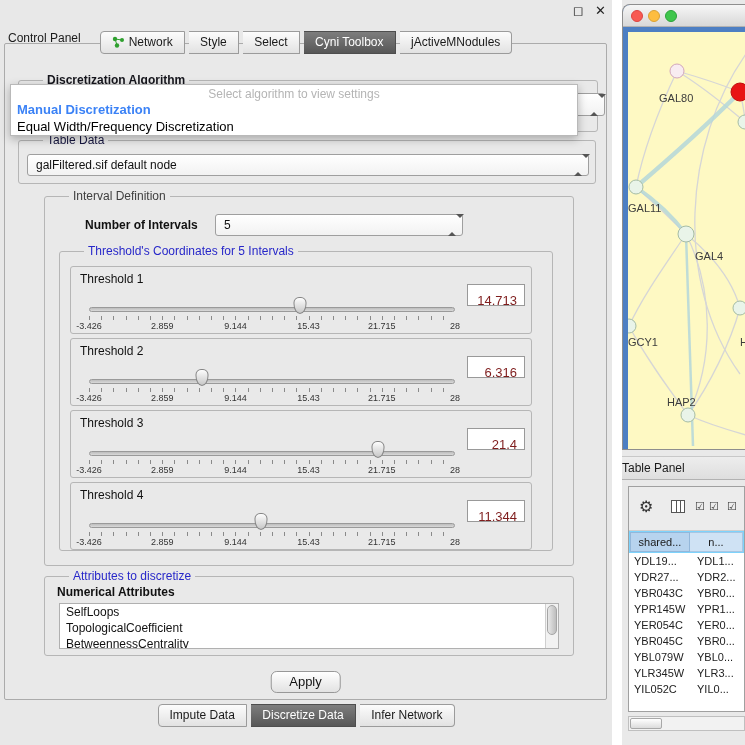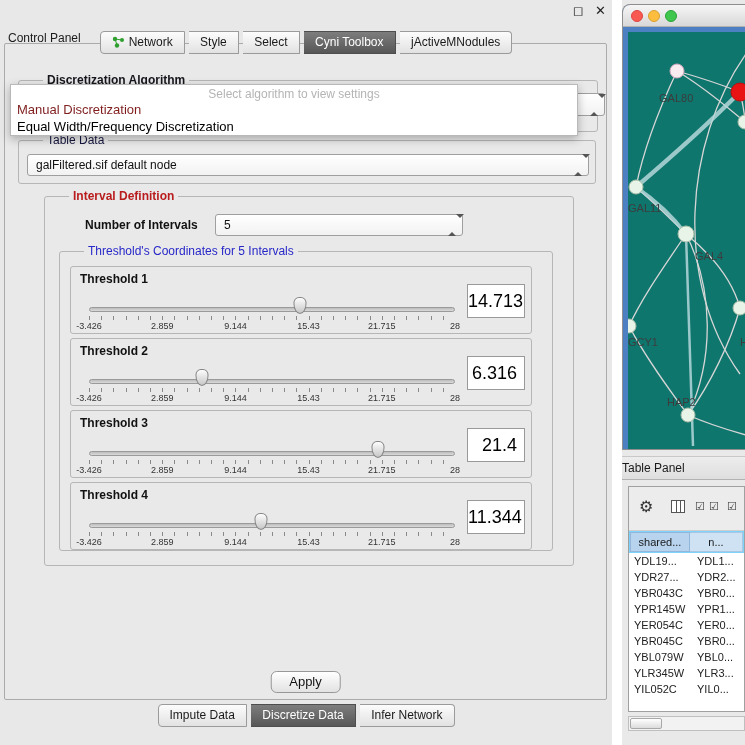--- a/index.html
+++ b/index.html
@@ -19,44 +19,44 @@
   .tab.first { border-left:1px solid #9b9b9b; border-radius:4px 0 0 4px; }
   .tab.last { border-radius:0 4px 4px 0;text-align:right; }
   .tab.selected { background:linear-gradient(#7d7d7d,#575757); color:#fff; border-color:#4e4e4e; }
   .tab .net-ico { display:inline-block; vertical-align:-2px; margin-right:4px; }
 
   .content-panel { position:absolute; left:4px; top:43px; width:603px; height:657px;
                    background:#e9e9e9; border:1px solid #ababab; border-radius:2px; }
 
   .group { position:absolute; border:1px solid #b6b6b6; border-radius:3px; }
   .gtitle { position:absolute; top:-8px; left:24px; background:#e9e9e9; padding:0 4px; font-size:12px; white-space:nowrap; }
-  .green-t { color:#b91c1c;font-weight:bold; }
+  .green-t { color:#404040; }
   .blue-t { color:#2727c9; }
   .dark-t { color:#16161d; font-weight:bold; }
 
   .combo { position:absolute; background:linear-gradient(#ffffff,#f2f2f2); border:1px solid #9f9f9f;
            border-radius:3px; font-size:12px; color:#111; }
   .combo .ctext { position:absolute; left:8px; top:50%; transform:translateY(-50%); white-space:nowrap; }
   .stepper { position:absolute; right:4px; top:50%; transform:translateY(-50%); width:10px; }
   .stepper .up { width:0; height:0; border-left:4px solid transparent; border-right:4px solid transparent;
                  border-bottom:4px solid #555; margin:0 auto 2px auto; }
   .stepper .down { width:0; height:0; border-left:4px solid transparent; border-right:4px solid transparent;
                    border-top:4px solid #555; margin:0 auto; }
 
   .popup { position:absolute; left:10px; top:84px; width:568px; height:52px; background:#fff;
            border:1px solid #b9b9b9; box-shadow:0 3px 9px rgba(0,0,0,0.28); z-index:30; }
   .popup .ph { position:absolute; top:2px; left:0; width:100%; text-align:center; color:#b4b4b4; font-size:12px; }
-  .popup .op1 { position:absolute; top:17px; left:6px; font-size:13px; font-weight:normal; color:#7f1d1d; }
+  .popup .op1 { position:absolute; top:17px; left:6px; font-size:13px; font-weight:bold; color:#3b82f6; }
   .popup .op2 { position:absolute; top:34px; left:6px; font-size:13px; color:#000; }
 
   
   .tbox { position:absolute; left:10px; width:462px; height:68px; border:1px solid #b6b6b6; border-radius:3px; background:#e9e9e9; }
-  .tlabel { position:absolute; left:9px; top:5px; font-size:12px; font-weight:bold; color:#111; }
-  .tvalue { position:absolute; left:396px; top:17px; width:58px; height:34px; background:#fff;
-            border:1px solid #999; font-size:18px; color:#000000; line-height:32px; text-align:right; padding-right:7px; }
+  .tlabel { position:absolute; left:9px; top:5px; font-size:12px; font-weight:normal; color:#111; }
+  .tvalue { position:absolute; left:396px; top:17px; width:58px; height:22px; background:#fff;
+            border:1px solid #999; font-size:13px; color:#7f1d1d; line-height:32px; text-align:right; padding-right:7px; }
   .slider { position:absolute; left:18px; top:0; width:366px; height:68px; }
   .track { position:absolute; left:0; right:0; top:40px; height:5px; background:linear-gradient(#bdbdbd,#d9d9d9);
            border:1px solid #9a9a9a; border-radius:3px; }
   .thumb { position:absolute; top:30px; width:13px; height:17px; transform:translateX(-50%);
            background:linear-gradient(#fdfdfd,#c7c7c7); border:1px solid #868686;
            border-radius:6px 6px 7px 7px / 6px 6px 11px 11px; }
   .ticks { position:absolute; left:0; right:0; top:49px; height:4px;
            background:repeating-linear-gradient(90deg,#8a8a8a 0,#8a8a8a 1px,transparent 1px,transparent 12.2px); }
   .ticklabels { position:absolute; left:0; right:0; top:54px; height:10px; }
   .tk { position:absolute; transform:translateX(-50%); font-size:9px; color:#333; white-space:nowrap; }
@@ -77,21 +77,21 @@
   
   .right-panel { position:absolute; left:622px; top:0; width:123px; height:745px; background:#e9e9e9; overflow:hidden; }
   .net-window { position:absolute; left:0; top:4px; width:123px; height:446px; border:1px solid #8e8e8e;
                 border-right:none; border-radius:8px 0 0 0; overflow:hidden; background:#4d7fc3; }
   .nw-titlebar { position:absolute; left:0; top:0; width:100%; height:22px;
                  background:linear-gradient(#f6f6f6,#d8d8d8); border-bottom:1px solid #b2b2b2; }
   .light { position:absolute; top:5px; width:12px; height:12px; border-radius:50%; }
   .l-red { left:8px; background:#f85a52; border:1px solid #dd4441; }
   .l-yellow { left:25px; background:#fdbd3f; border:1px solid #d9a133; }
   .l-green { left:42px; background:#3fc64c; border:1px solid #2ba23b; }
-  .nw-canvas { position:absolute; left:5px; top:27px; width:118px; height:530px; background:#0f766e; }
+  .nw-canvas { position:absolute; left:5px; top:27px; width:118px; height:530px; background:#fef9c3; }
 
   .tp-header { position:absolute; left:0; top:456px; width:123px; height:24px;
                background:linear-gradient(#ededed,#dedede); border-top:1px solid #c8c8c8;
                border-bottom:1px solid #b2b2b2; font-size:12px; color:#1a1a1a; line-height:23px; }
 
   .table-box { position:absolute; left:6px; top:486px; width:117px; height:226px; background:#fff; border:1px solid #a0a0a0; }
   .tb-toolbar { position:absolute; left:0; top:0; width:100%; height:44px; background:#ececec; border-bottom:1px solid #cfcfcf; }
   .gear { position:absolute; left:10px; top:10px; font-size:16px; color:#333; }
   .colico { position:absolute; left:42px; top:13px; width:14px; height:13px; background:#fff; border:1px solid #555;
             background-image:linear-gradient(90deg, transparent 4px, #555 4px, #555 5px, transparent 5px, transparent 8px, #555 8px, #555 9px, transparent 9px); }
@@ -216,20 +216,32 @@
                 <span class="tk" style="left:60%">15.43</span>
                 <span class="tk" style="left:80%">21.715</span>
                 <span class="tk" style="left:100%">28</span>
               </div>
             </div>
             <div class="tvalue">11.344</div>
           </div>
         </div>
       </div>
 
+      <div class="group" style="left:39px; top:532px; width:530px; height:80px;">
+        <span class="gtitle blue-t">Attributes to discretize</span>
+        <div style="position:absolute; left:12px; top:8px; font-size:12px; font-weight:bold; color:#111;">Numerical Attributes</div>
+        <div class="listbox">
+          <div class="li">SelfLoops</div>
+          <div class="li">TopologicalCoefficient</div>
+          <div class="li">BetweennessCentrality</div>
+          <div class="vscroll">
+              <div class="vthumb"></div>
+            </div>
+        </div>
+      </div>
 
       <button class="apply-btn">Apply</button>
     </div>
 
     <div class="popup">
       <div class="ph">Select algorithm to view settings</div>
       <div class="op1">Manual Discretization</div>
       <div class="op2">Equal Width/Frequency Discretization</div>
     </div>
 

